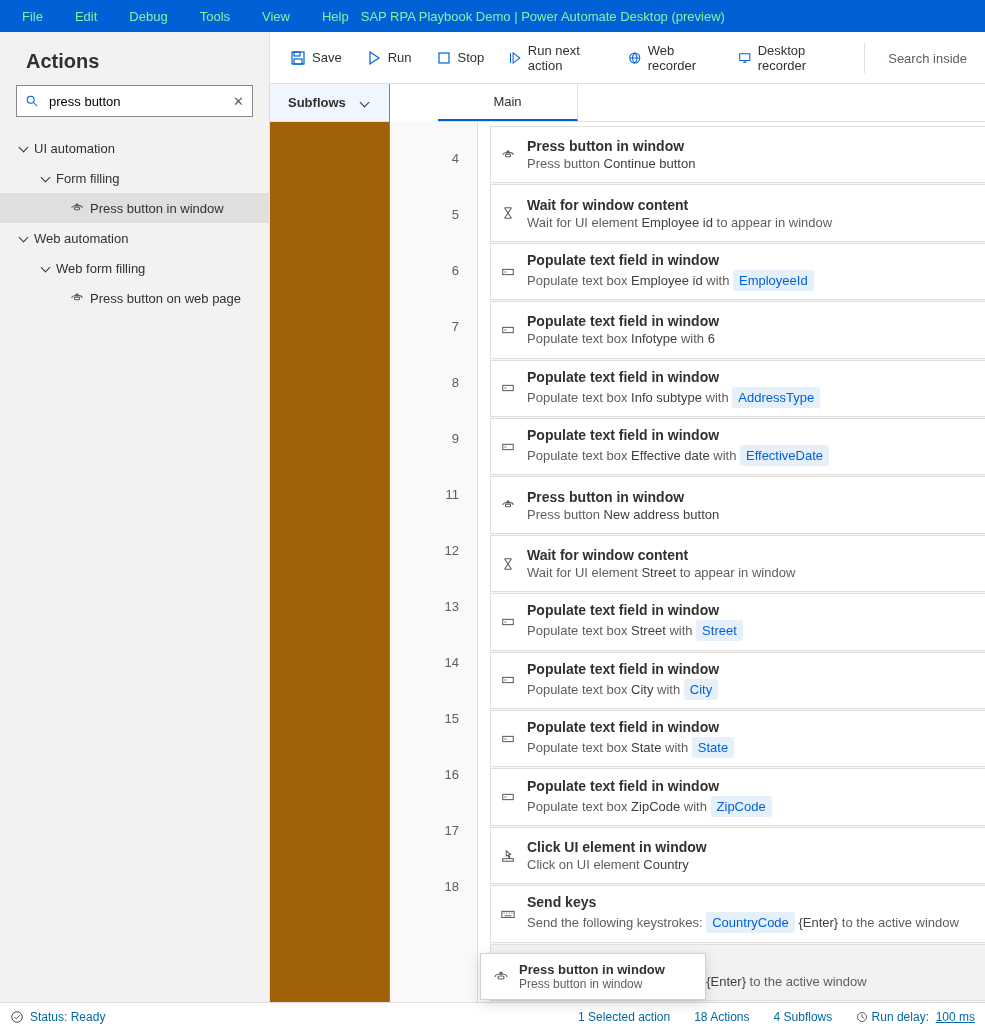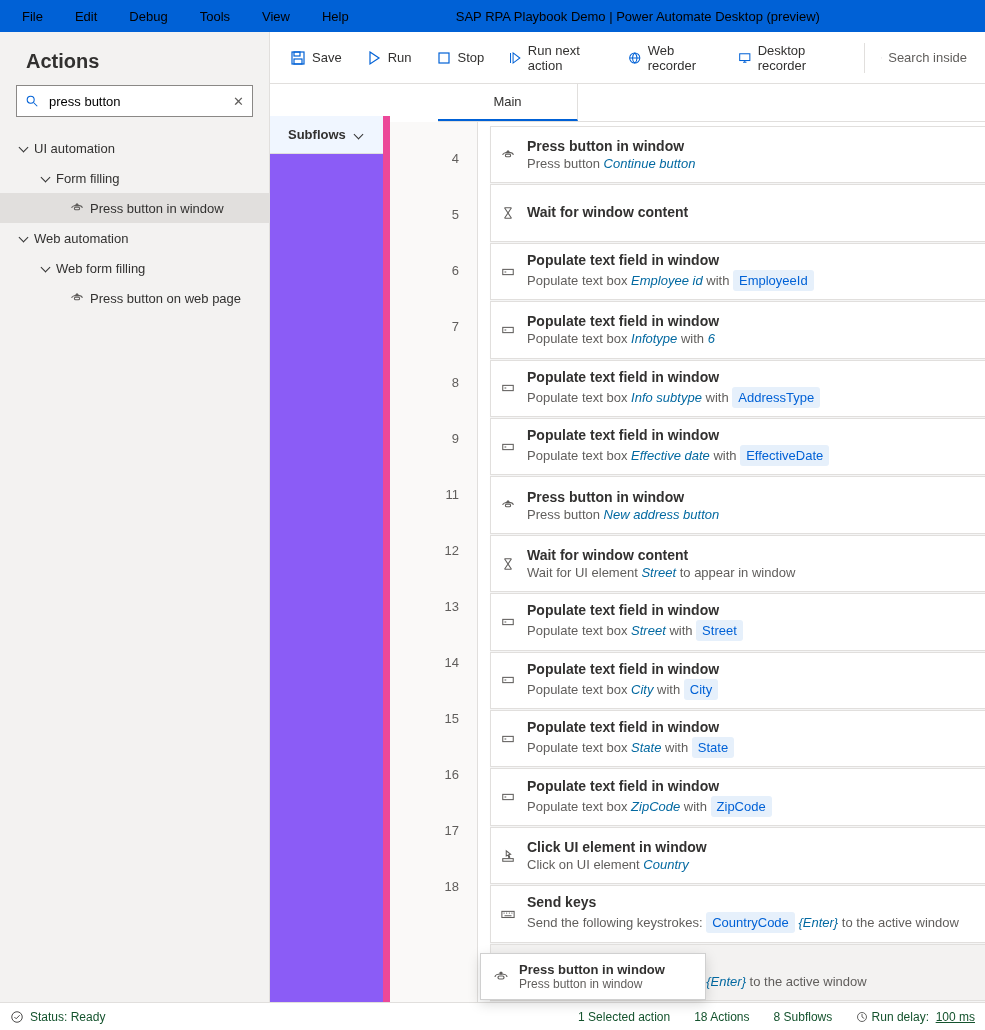--- a/index.html
+++ b/index.html
@@ -1,22 +1,22 @@
 <!DOCTYPE html>
 <html><head>
   <meta charset="utf-8">
   <style>
     * { box-sizing: border-box; margin: 0; padding: 0; }
     body { font-family: "Segoe UI", Tahoma, sans-serif; font-size: 13px; color: #323130; width: 985px; height: 1030px; overflow: hidden; background: #fff; display: flex; flex-direction: column; }
     
     
-    .titlebar { background: #0061d6; color: #000000; height: 32px; display: flex; align-items: center; padding: 0 10px; }
+    .titlebar { background: #0061d6; color: #86efac; height: 32px; display: flex; align-items: center; padding: 0 10px; }
     .menu { display: flex; gap: 8px; }
     .menu-item { padding: 4px 12px; cursor: pointer; font-size: 13px; }
-    .titlebar-title { flex: 1; text-align: center; font-size: 13px; padding-right: 60px; }
+    .titlebar-title { flex: 1; font-size: 13px; padding-right: 60px; }
     
     
     .app { display: flex; flex: 1; min-height: 0; }
     
     
     .actions-panel { width: 270px; background: #f3f2f1; border-right: 1px solid #e1dfdd; display: flex; flex-direction: column; }
     .actions-header { font-size: 20px; font-weight: 600; padding: 18px 16px 12px 16px; margin-left: 10px; }
     .search-wrap { padding: 0 16px 12px 16px; }
     .search { display: flex; align-items: center; border: 1px solid #8a8886; background: #fff; height: 32px; padding: 0 8px; }
     .search input { flex: 1; border: none; outline: none; font-size: 13px; padding: 0 4px; }
@@ -28,52 +28,52 @@
     .tree-label { white-space: nowrap; }
     .chev { width: 10px; height: 10px; display: inline-block; margin-right: 4px; }
     .chev::before { content: ""; display: block; width: 6px; height: 6px; border-right: 1px solid #333; border-bottom: 1px solid #333; transform: rotate(45deg); margin-top: 1px; }
     .tree-icon { width: 14px; height: 14px; margin-right: 6px; flex-shrink:0; }
     
     
     .main-area { flex: 1; display: flex; flex-direction: column; min-width: 0; }
     .toolbar { height: 52px; background: #fff; border-bottom: 1px solid #e1dfdd; display: flex; align-items: center; padding: 0 10px; gap: 4px; }
     .tool-btn { display: flex; align-items: center; gap: 6px; padding: 6px 10px; cursor: pointer; font-size: 13px; }
     .tool-sep { flex: 1; }
-    .tool-search { display: flex; align-items: center; gap: 6px; padding: 6px 8px; color: #605e5c; font-size: 13px; white-space: nowrap; overflow: hidden;}
+    .tool-search { display: flex; align-items: flex-end; gap: 6px; padding: 6px 8px; color: #605e5c; font-size: 13px; white-space: nowrap; overflow: hidden;}
     .tool-divider { width:1px; background:#e1dfdd; height:30px; margin: 0 4px; }
     
     .workspace { flex: 1; display: flex; min-height: 0; }
-    .subflows-col { width: 120px; background: #8b5cf6; border-right: 7px solid #ec4899; margin-top: 32px; }
+    .subflows-col { width: 120px; background: #a16207; border-right: 1px solid #ec4899; }
     .subflows-btn { display: flex; align-items: center; justify-content: space-between; height: 38px; padding: 0 14px 0 18px; background: #f0f6ff; border-bottom: 1px solid #e1dfdd; font-weight: 600; cursor: pointer; font-size: 13px;}
     
     .tabs-steps { flex: 1; display: flex; flex-direction: column; min-width: 0; }
     .tabs-row { height: 38px; border-bottom: 1px solid #e1dfdd; display: flex; padding-left: 0; margin-left: 48px; }
     .tab { width: 140px; text-align: center; line-height: 36px; border-right: 1px solid #e1dfdd; border-bottom: 2px solid #0061d6; font-size: 13px; cursor: pointer; }
     
     .steps-wrap { flex: 1; display: flex; min-height: 0; }
     .step-numbers { width: 88px; background: #faf9f8; border-right: 1px solid #e1dfdd; padding: 8px 0; display:flex; flex-direction:column; }
     .step-num { min-height: 56px; display: flex; align-items: center; justify-content: flex-end; padding-right: 18px; color: #605e5c; font-size: 13px; }
     
     .steps-list { flex: 1; overflow: hidden; padding: 4px 0 0 12px; display: flex; flex-direction: column; position: relative; min-width:0;}
     .step-card { flex:1; background: #fff; border: 1px solid #e1dfdd; border-right:none; margin-bottom: 1px; display: flex; align-items: center; padding: 8px 10px; gap: 12px; box-shadow: 0 1px 1px rgba(0,0,0,0.04); min-width:0;}
     .step-card.sel { background: #f3f2f1; }
     .step-icon { width: 14px; height: 14px; flex-shrink: 0; }
     .step-body { min-width: 0; flex:1;}
     .step-title { font-weight: 600; font-size: 14px; margin-bottom: 2px; }
     .step-desc { font-size: 13px; color: #605e5c; white-space: nowrap; overflow: hidden; }
-    .lk { color: #0369a1; font-style: italic; }
+    .lk { color: #404040; }
     .var { background: #e6f0fb; color: #0061d6; border-radius: 3px; padding: 3px 6px; display: inline-block;}
     
     
     .drag-card { position: absolute; left: 480px; bottom: 30px; background: #fff; border: 1px solid #d0d0d0; box-shadow: 0 4px 12px rgba(0,0,0,0.15); padding: 8px 12px; display: flex; gap: 10px; align-items: center; width: 226px; z-index: 10; }
     .drag-title { font-weight: 600; font-size: 13px; }
     .drag-sub { font-size: 12px; color: #605e5c; }
     
     
-    .statusbar { height: 28px; background: #fff; border-top: 1px solid #e1dfdd; display: flex; align-items: center; padding: 0 10px; gap: 24px; font-size: 12px; color: #14532d; }
+    .statusbar { height: 28px; background: #fff; border-top: 1px solid #e1dfdd; display: flex; align-items: center; padding: 0 10px; gap: 24px; font-size: 12px; color: #0369a1; }
     .statusbar .status-left { display: flex; align-items: center; gap: 6px; flex: 1;}
     .status-item { white-space: nowrap; }
     .status-delay .val { text-decoration: underline; }
     
     svg { display: block; }
     .ico-stroke { stroke: #0061d6; stroke-width: 1.2; fill: none; }
     .ico-gray { stroke: #605e5c; stroke-width: 1.2; fill: none; }
   </style>
 </head>
 <body>
@@ -275,20 +275,21 @@
                   <div class="step-title">Press button in window</div>
                   <div class="step-desc">Press button <span class="lk">Continue button</span></div>
                 </div>
               </div>
               <div class="step-card">
                 <svg class="step-icon" viewBox="0 0 16 16">
                   <use href="#i-wait"></use>
                 </svg>
                 <div class="step-body">
                   <div class="step-title">Wait for window content</div>
+                  <div class="step-desc">Wait for UI element <span class="lk">Employee id</span> to appear in window</div>
                 </div>
               </div>
               <div class="step-card">
                 <svg class="step-icon" viewBox="0 0 16 16">
                   <use href="#i-textbox"></use>
                 </svg>
                 <div class="step-body">
                   <div class="step-title">Populate text field in window</div>
                   <div class="step-desc">Populate text box <span class="lk">Employee id</span> with  <span class="var">EmployeeId</span> </div>
                 </div>
@@ -421,21 +422,21 @@
 <div class="statusbar">
   <div class="status-left">
     <svg width="14" height="14" viewBox="0 0 16 16">
         <circle cx="8" cy="8" r="6" fill="none" stroke="#323130" stroke-width="1"></circle>
         <path d="M5 8 l2 2 l4 -4" fill="none" stroke="#323130" stroke-width="1"></path>
       </svg>
     <span class="status-item">Status: Ready</span>
   </div>
   <span class="status-item">1 Selected action</span>
   <span class="status-item">18 Actions</span>
-  <span class="status-item">8 Subflows</span>
+  <span class="status-item">4 Subflows</span>
   <span class="status-item status-delay">
     <svg width="12" height="12" viewBox="0 0 16 16" style="display:inline;vertical-align:middle">
         <circle cx="8" cy="8" r="6" fill="none" stroke="#323130" stroke-width="1"></circle>
         <path d="M8 4 v4 l3 2" fill="none" stroke="#323130" stroke-width="1"></path>
       </svg>
     <span>Run delay:</span>&nbsp;&nbsp;<span class="val">100 ms</span>
   </span>
 </div>
 
 </body></html>

